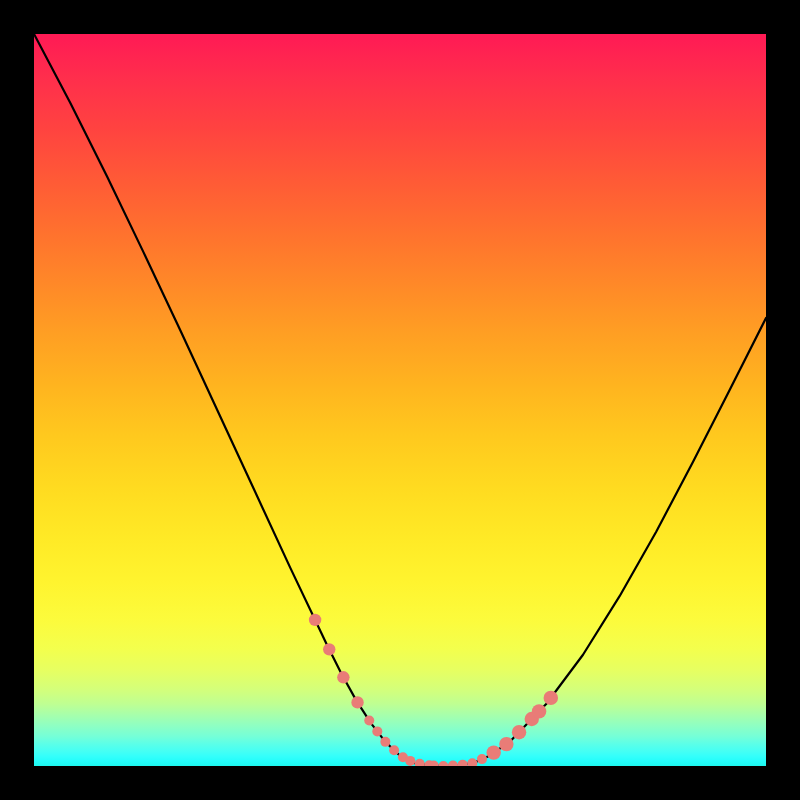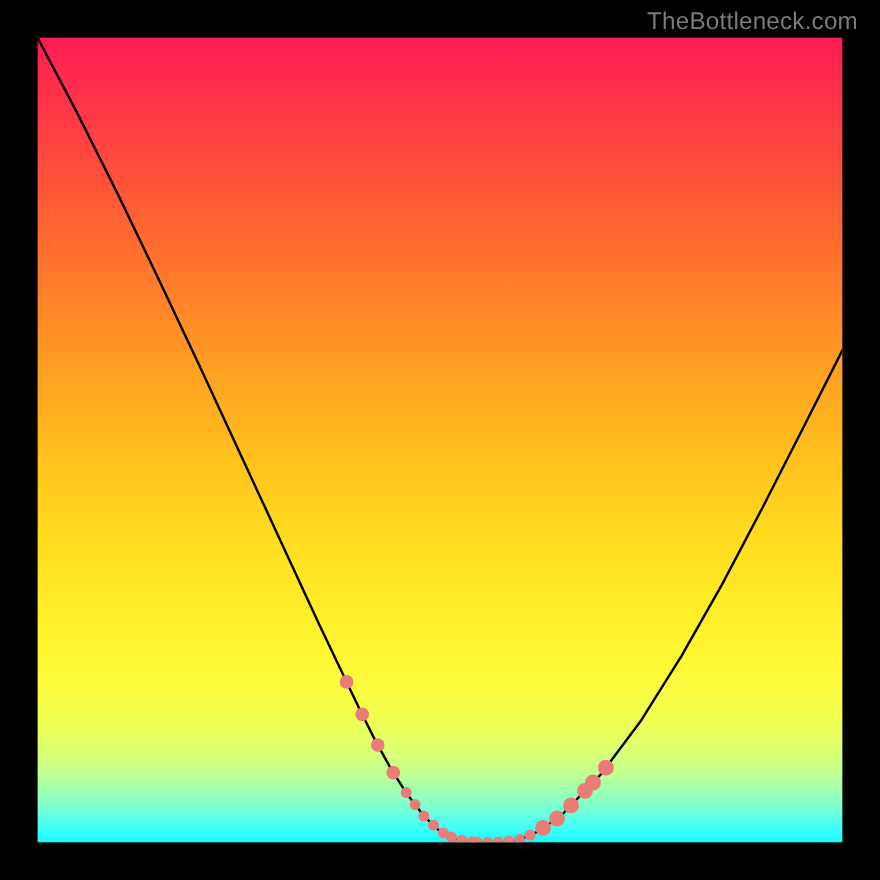--- a/index.html
+++ b/index.html
@@ -78,21 +78,20 @@
     font-weight: 500;
     letter-spacing: 0.2px;
     user-select: none;
   }
 </style>
 </head>
 <body>
 
 <div class="frame">
 
-  <div class="watermark">TheBottleneck.com</div>
 
   <div class="plot-area">
     <div class="gradient"></div>
     <svg class="curve-layer" viewBox="0 0 732 732" preserveAspectRatio="none">
       <g id="curve-group">
           <path d="M0.00 0.00 L36.60 69.54 L73.20 142.74 L109.80 218.87 L146.40 296.46 L183.00 375.52 L219.60 454.57 L256.20 533.63 L292.80 610.49 L307.44 639.77 L322.08 666.12 L336.72 688.81 L351.36 707.84 L366.00 721.75 L380.64 729.07 L395.28 731.27 L409.92 732.00 L424.56 731.27 L439.20 729.07 L453.84 722.48 L475.80 707.84 L512.40 669.78 L549.00 620.74 L585.60 562.18 L622.20 497.76 L658.80 428.22 L695.40 356.48 L732.00 284.02" fill="none" stroke="#000000" stroke-width="2.2" stroke-linecap="round" stroke-linejoin="round"></path>
         </g>
       <g id="dots-group">
           <circle cx="281.09" cy="585.89" r="6.20" fill="#e97c77"></circle>
           <circle cx="295.24" cy="615.37" r="6.20" fill="#e97c77"></circle>

